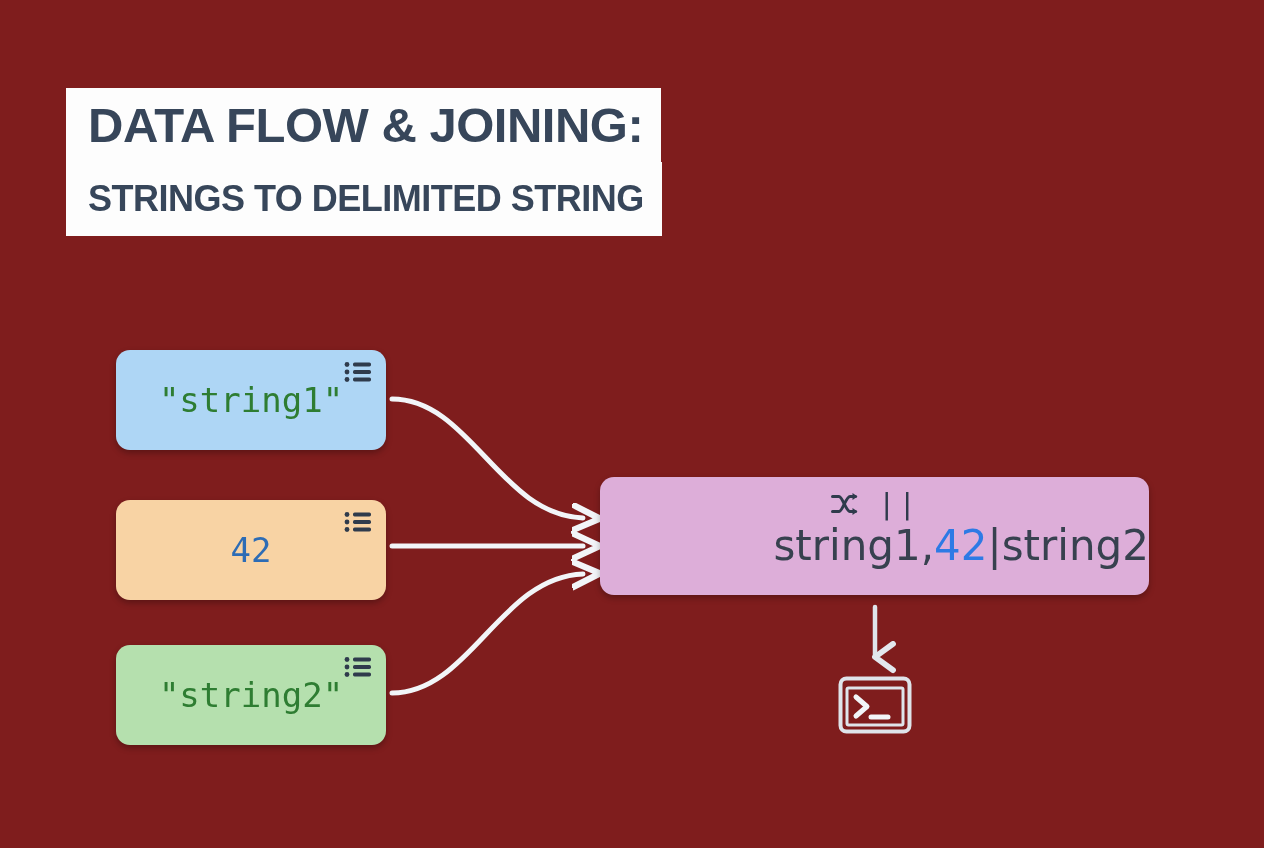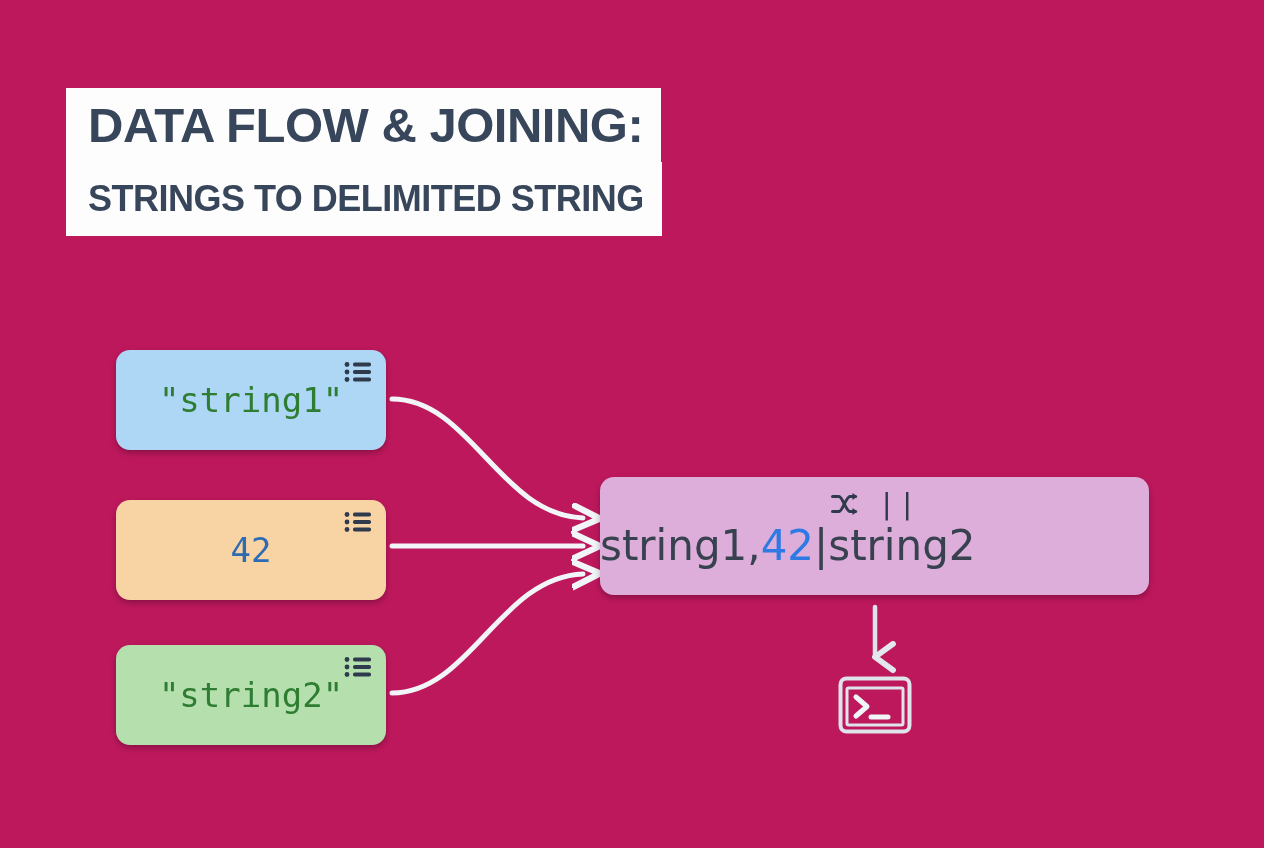--- a/index.html
+++ b/index.html
@@ -4,21 +4,21 @@
 <style>
   html, body {
     margin: 0;
     padding: 0;
     background: #333f4e;
   }
   #canvas {
     position: relative;
     width: 1264px;
     height: 848px;
-    background: #be185d;
+    background: #7f1d1d;
     overflow: hidden;
     font-family: "Liberation Sans", sans-serif;
   }
 
   
   #title-block {
     position: absolute;
     left: 66px;
     top: 88px;
     width: 980px;
@@ -105,21 +105,21 @@
     font-family: "DejaVu Sans Mono", monospace;
     font-size: 29px;
     color: #2f3b4c;
     line-height: 1;
     letter-spacing: 3px;
   }
   #result-text {
     position: absolute;
     left: 0; right: 0;
     top: 44px;
-    text-align: left;
+    text-align: right;
     font-family: "DejaVu Sans", sans-serif;
     font-size: 42px;
     color: #37414f;
     white-space: nowrap;
   }
   #result-text .num { color: #2d7ae5; }
 
   
   #terminal-icon {
     position: absolute;

